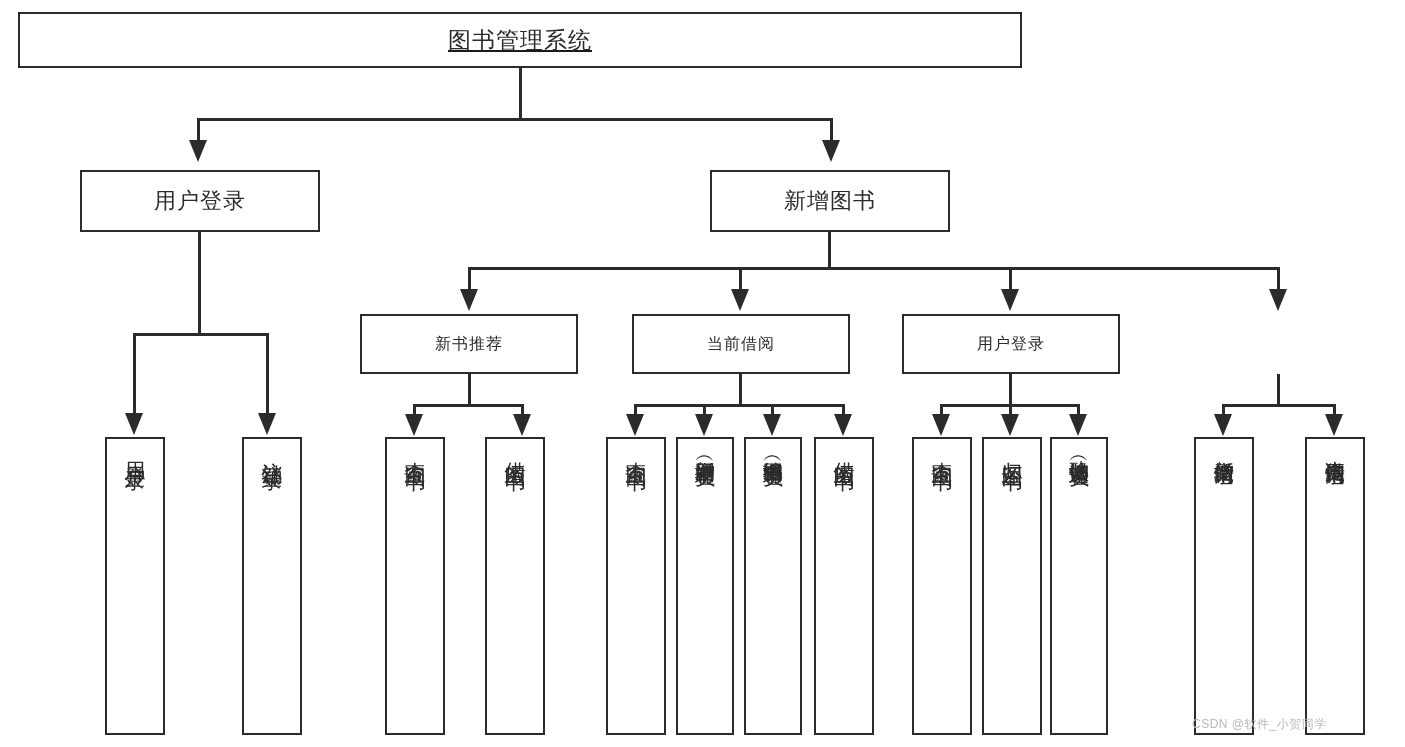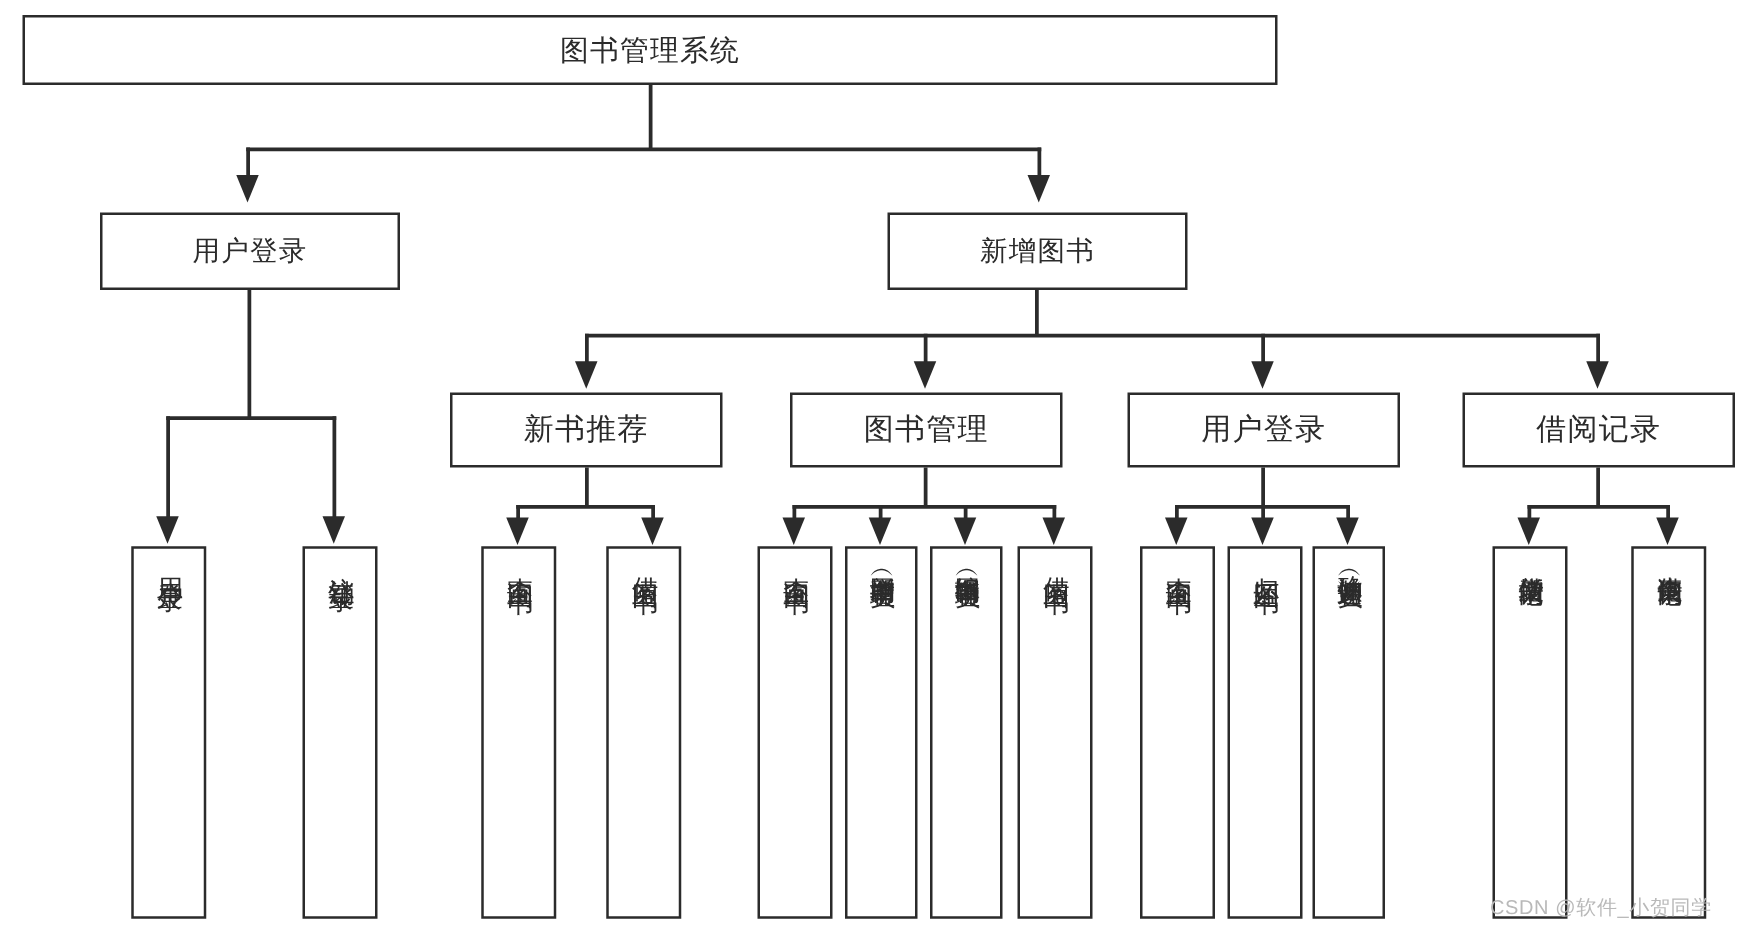--- a/index.html
+++ b/index.html
@@ -29,21 +29,21 @@
   }
   .node .label{
     font-size:22px;
     line-height:1.25;
     letter-spacing:1px;
     color:#2b2b2b;
     white-space:nowrap;
   }
   .node.root .label{font-size:23px;}
   .node.level2 .label{font-size:22px;}
-  .node.level3 .label{font-size:24px;}
+  .node.level3 .label{font-size:16px;}
 
   
   .node.leaf{
     align-items:flex-start;
     justify-content:center;
     padding-top:6px;
   }
   .node.leaf .label{
     writing-mode:vertical-rl;
     text-orientation:upright;
@@ -68,33 +68,33 @@
     position:absolute;
     width:0;height:0;
     border-left:9px solid transparent;
     border-right:9px solid transparent;
     border-top:22px solid #2b2b2b;
   }
 
   
   #watermark{
     position:absolute;
-    font-size:16px;
+    font-size:12px;
     color:#b9b9b9;
     white-space:nowrap;
     letter-spacing:0.5px;
     pointer-events:none;
   }
 </style>
 </head>
 <body>
 
 <div id="diagram">
 
-  <div class="node root" style="left:18px;top:12px;width:1004px;height:56px;">
+  <div class="node root" style="left:18px;top:12px;width:1004px;height:56px;text-decoration:underline;">
     <span class="label">图书管理系统</span>
   </div>
 
   <div class="conn vline" style="left:519px;top:68px;width:3px;height:52px;"></div>
 
   <div class="conn hline" style="left:197px;top:118px;width:636px;height:3px;"></div>
 
   <div class="conn vline" style="left:197px;top:118px;width:3px;height:24px;"></div>
   <div class="conn vline" style="left:830px;top:118px;width:3px;height:24px;"></div>
   <div class="arrow" style="left:189px;top:140px;"></div>
@@ -123,27 +123,24 @@
   <div class="conn vline" style="left:1277px;top:267px;width:3px;height:24px;"></div>
   <div class="arrow" style="left:460px;top:289px;"></div>
   <div class="arrow" style="left:731px;top:289px;"></div>
   <div class="arrow" style="left:1001px;top:289px;"></div>
   <div class="arrow" style="left:1269px;top:289px;"></div>
 
   <div class="node level3" style="left:360px;top:314px;width:218px;height:60px;">
     <span class="label">新书推荐</span>
   </div>
   <div class="node level3" style="left:632px;top:314px;width:218px;height:60px;">
-    <span class="label">图书管理</span>
+    <span class="label">当前借阅</span>
   </div>
   <div class="node level3" style="left:902px;top:314px;width:218px;height:60px;">
     <span class="label">用户登录</span>
-  </div>
-  <div class="node level3" style="left:1170px;top:314px;width:218px;height:60px;">
-    <span class="label">借阅记录</span>
   </div>
 
   <div class="conn vline" style="left:468px;top:374px;width:3px;height:32px;"></div>
   <div class="conn hline" style="left:413px;top:404px;width:111px;height:3px;"></div>
   <div class="conn vline" style="left:413px;top:404px;width:3px;height:12px;"></div>
   <div class="conn vline" style="left:521px;top:404px;width:3px;height:12px;"></div>
   <div class="arrow" style="left:405px;top:414px;"></div>
   <div class="arrow" style="left:513px;top:414px;"></div>
 
   <div class="conn vline" style="left:739px;top:374px;width:3px;height:32px;"></div>

